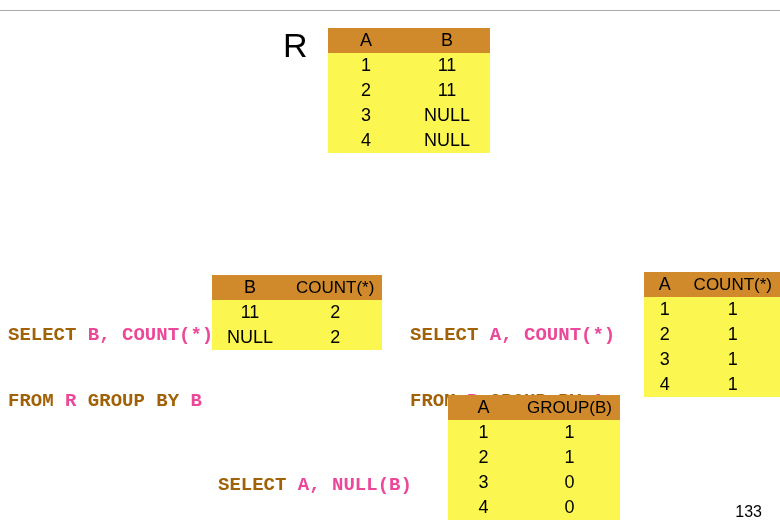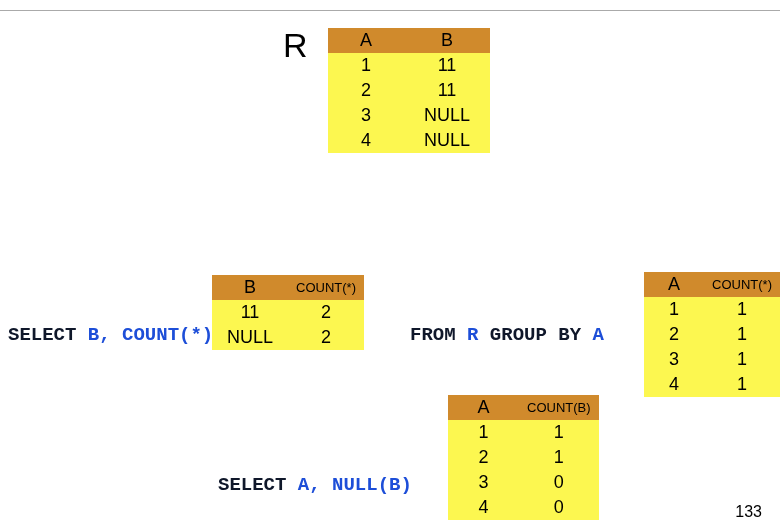--- a/index.html
+++ b/index.html
@@ -11,39 +11,39 @@
     font-family: Arial, Helvetica, sans-serif;
     position: relative;
     overflow: hidden;
   }
   .mono {
     font-family: "Courier New", Courier, monospace;
     font-weight: bold;
     font-size: 19px;
     white-space: pre;
   }
-  .kw { color: #0f172a; margin-top: 20px; }
-  .id { color: #1d4ed8; }
+  .kw { color: #a16207; margin-top: 20px; }
+  .id { color: #ec4899; }
   .tbl {
     border-collapse: collapse;
     display: inline-table;
   }
   .tbl th, .tbl td {
     text-align: center;
     padding: 2px 8px;
     font-family: Arial, Helvetica, sans-serif;
     font-weight: normal;
   }
   .tbl th {
     background: #d08a2c;
     color: #000;
     font-size: 18px;
     font-weight: normal;
   }
-  .tbl th.small { font-size: 13px; }
+  .tbl th.small { font-size: 17px; }
   .tbl td {
     background: #fcf750;
     color: #000;
     font-size: 18px;
   }
   .abs { position: absolute; }
   .rlabel {
     font-family: Arial, Helvetica, sans-serif;
     font-size: 34px;
     font-weight: normal;
@@ -89,40 +89,42 @@
       </tr>
   <tr>
         <td>4</td>
         <td>NULL</td>
       </tr>
 </tbody>
   </table>
 
 <div class="abs mono" style="left:8px; top:280px;">
   <div><span class="kw">SELECT </span><span class="id">B, COUNT(*)</span></div>
+  <div><span class="kw">FROM </span><span class="id">R </span><span class="kw">GROUP BY </span><span class="id">B</span></div>
 </div>
 
 <table class="tbl abs" style="left:212px; top:275px;">
   <tbody>
       <tr>
     <th style="width:60px;">B</th>
     <th class="small" style="width:60px;">COUNT(*)</th>
   </tr>
   <tr>
         <td>11</td>
         <td>2</td>
       </tr>
   <tr>
         <td>NULL</td>
         <td>2</td>
       </tr>
 </tbody>
   </table>
 
 <div class="abs mono" style="left:410px; top:280px;">
+  <div><span class="kw">SELECT </span><span class="id">A, COUNT(*)</span></div>
   <div><span class="kw">FROM </span><span class="id">R </span><span class="kw">GROUP BY </span><span class="id">A</span></div>
 </div>
 
 <table class="tbl abs" style="left:644px; top:272px;">
   <tbody>
       <tr>
     <th style="width:55px;">A</th>
     <th class="small" style="width:60px;">COUNT(*)</th>
   </tr>
   <tr>
@@ -146,21 +148,21 @@
 
 <div class="abs mono" style="left:218px; top:430px;">
   <div><span class="kw">SELECT </span><span class="id">A, NULL(B)</span></div>
   
 </div>
 
 <table class="tbl abs" style="left:448px; top:395px;">
   <tbody>
       <tr>
     <th style="width:55px;">A</th>
-    <th class="small" style="width:60px;">COUNT(B)</th>
+    <th class="small" style="width:60px;">GROUP(B)</th>
   </tr>
   <tr>
         <td>1</td>
         <td>1</td>
       </tr>
   <tr>
         <td>2</td>
         <td>1</td>
       </tr>
   <tr>

